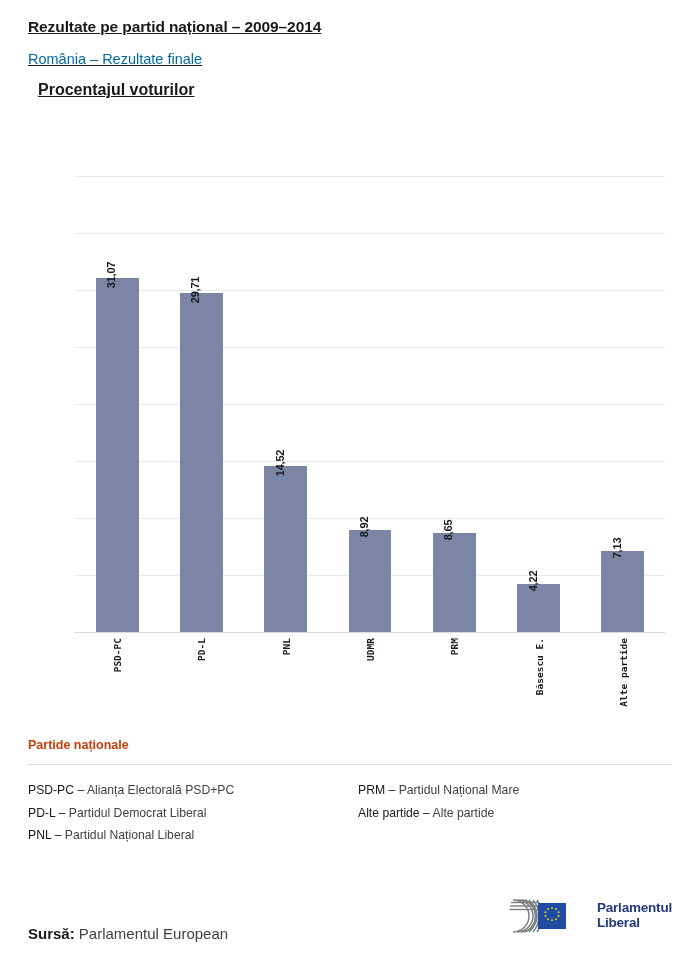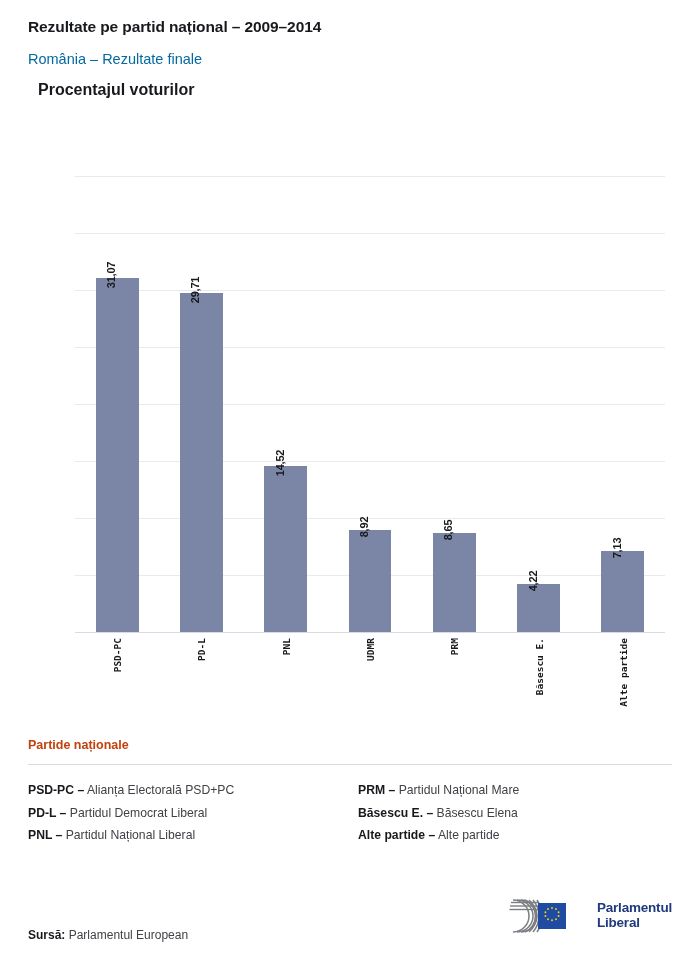--- a/index.html
+++ b/index.html
@@ -8,21 +8,21 @@
     width: 700px;
     height: 959px;
     background: #ffffff;
     font-family: "Liberation Sans", sans-serif;
     color: #1a1a1a;
     position: relative;
     overflow: hidden;
   }
 
   
-  .header { padding: 18px 28px 0 28px; }
+  .header { padding: 18px 28px 0 28px; text-decoration: underline; }
   .chart-title {
     font-size: 15.5px;
     font-weight: bold;
     color: #17191c;
     letter-spacing: -0.1px;
     line-height: 1.2;
   }
   .chart-subtitle {
     font-size: 14.5px;
     font-weight: normal;
@@ -126,34 +126,34 @@
   }
   .legend-col { width: 50%; padding-right: 16px; }
   .legend-col.right { padding-left: 8px; }
   .legend-item {
     font-size: 12.2px;
     color: #3f4246;
     line-height: 1.85;
   }
   .legend-item b {
     color: #17191c;
-    font-weight: bold;
+    font-weight: normal;
   }
 
   
   .footer {
     position: absolute;
     left: 28px; bottom: 17px;
     width: 644px;
     display: flex;
     align-items: flex-end;
     justify-content: space-between;
   }
   .source {
-    font-size: 12px;
+    font-size: 15px;
     color: #3f4246;
     margin-top: 20px;
   }
   .source b { color: #17191c; font-weight: bold; }
   .ep-logo {
     display: flex;
     align-items: center;
     gap: 22px;
     margin-bottom: 6px;
   }
@@ -238,21 +238,20 @@
   <div class="legend-title">Partide naționale</div>
   <div class="legend-rule"></div>
   <div class="legend-cols">
     <div class="legend-col" id="legend-left">
         <div class="legend-item"><b>PSD-PC –</b><span> Alianța Electorală PSD+PC</span></div>
         <div class="legend-item"><b>PD-L –</b><span> Partidul Democrat Liberal</span></div>
         <div class="legend-item"><b>PNL –</b><span> Partidul Național Liberal</span></div>
       </div>
     <div class="legend-col right" id="legend-right">
         <div class="legend-item"><b>PRM –</b><span> Partidul Național Mare</span></div>
-        <div class="legend-item"><b>Băsescu E. –</b><span> Băsescu Elena</span></div>
         <div class="legend-item"><b>Alte partide –</b><span> Alte partide</span></div>
       </div>
   </div>
 </div>
 
 <div class="footer">
   <div class="source">
     <b>Sursă:</b><span> Parlamentul European</span>
   </div>
   <div class="ep-logo">

